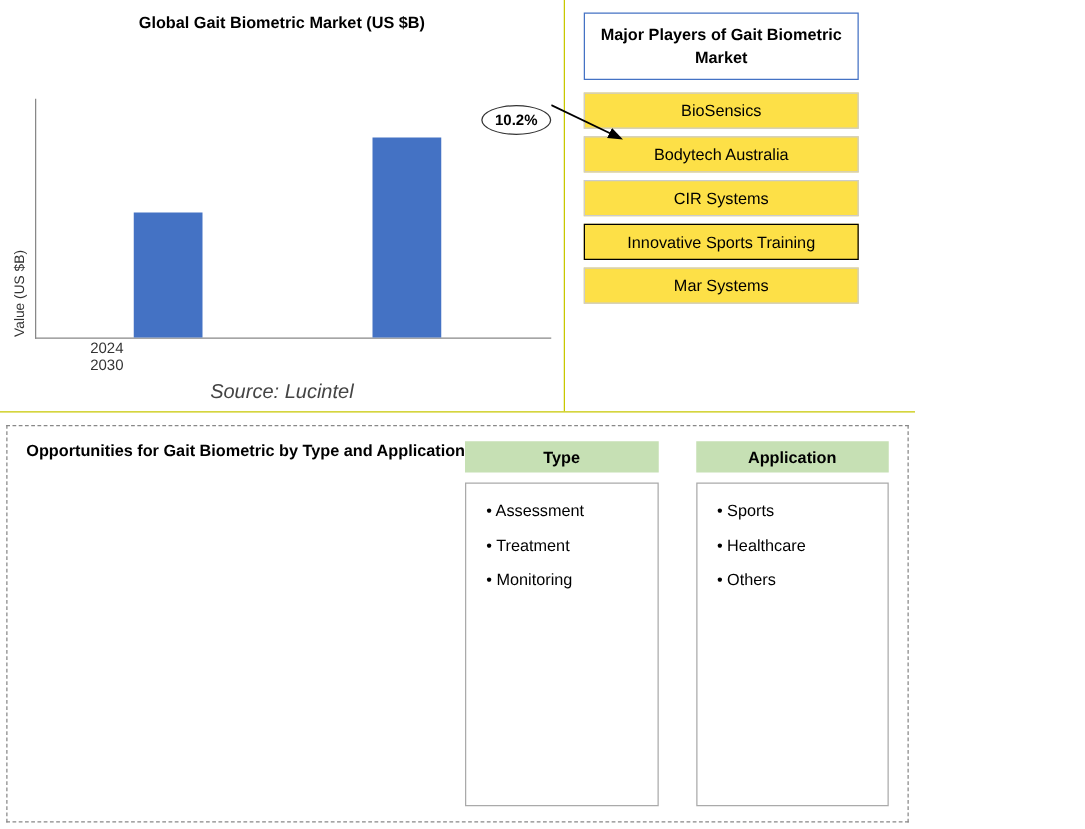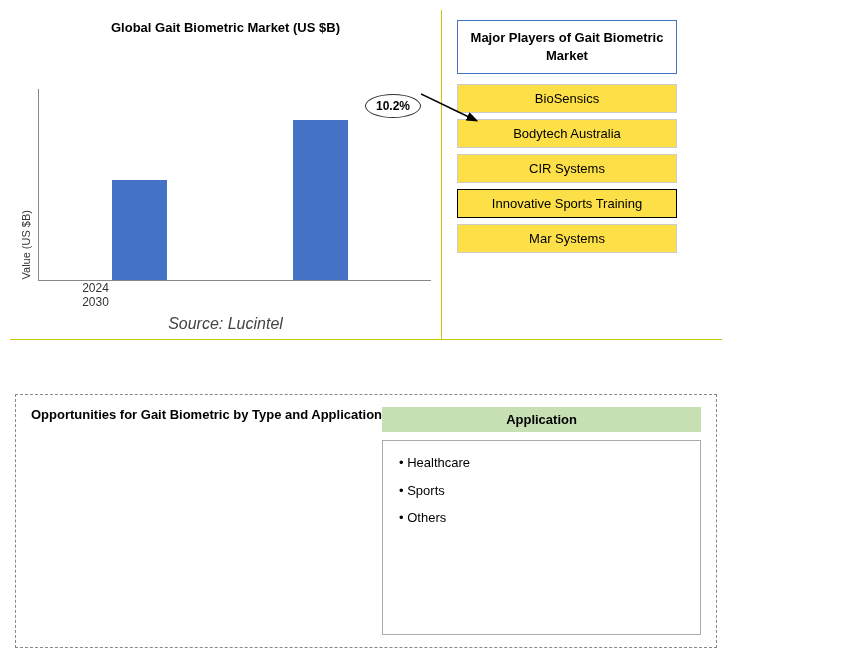--- a/index.html
+++ b/index.html
@@ -10,22 +10,21 @@
       height: 663px;
       overflow: hidden;
       font-size: 13px;
     }
 
     .main-container {
       width: 732px;
       height: 663px;
       display: flex;
       flex-direction: column;
-      padding: 10px;
-      gap: 44px;
+      padding: 0;
     }
 
     
     .top-section {
       display: flex;
       flex-direction: row;
       height: 330px;
       border-bottom: 1px solid #c8c800;
     }
 
@@ -226,21 +225,21 @@
       flex: 1;
       border-bottom: 1.5px solid #888;
       border-left: 1.5px solid #888;
       padding: 0 20px 0 10px;
       position: relative;
     }
 
     .annotation-container {
       position: absolute;
       top: 5px;
-      right: 10px;
+      right: 0;
       display: flex;
       align-items: center;
     }
   </style>
 </head>
 <body>
 
 <div class="main-container">
 
   <div class="top-section">
@@ -293,26 +292,34 @@
       <div class="player-item highlighted">Innovative Sports Training</div>
       <div class="player-item">Mar Systems</div>
     </div>
   </div>
 
   <div class="bottom-section">
     <div class="bottom-title">Opportunities for Gait Biometric by Type and Application</div>
 
     <div class="bottom-columns">
 
+      <div class="column-box">
+        <div class="column-header">Type</div>
+        <div class="column-items-box">
+          <div class="column-item">• <span>Assessment</span></div>
+          <div class="column-item">• <span>Treatment</span></div>
+          <div class="column-item">• <span>Monitoring</span></div>
+        </div>
+      </div>
 
       <div class="column-box">
         <div class="column-header">Application</div>
         <div class="column-items-box">
+          <div class="column-item">• <span>Sports</span></div>
           <div class="column-item">• <span>Healthcare</span></div>
-          <div class="column-item">• <span>Sports</span></div>
           <div class="column-item">• <span>Others</span></div>
         </div>
       </div>
 
     </div>
   </div>
 
 </div>
 
 </body></html>

